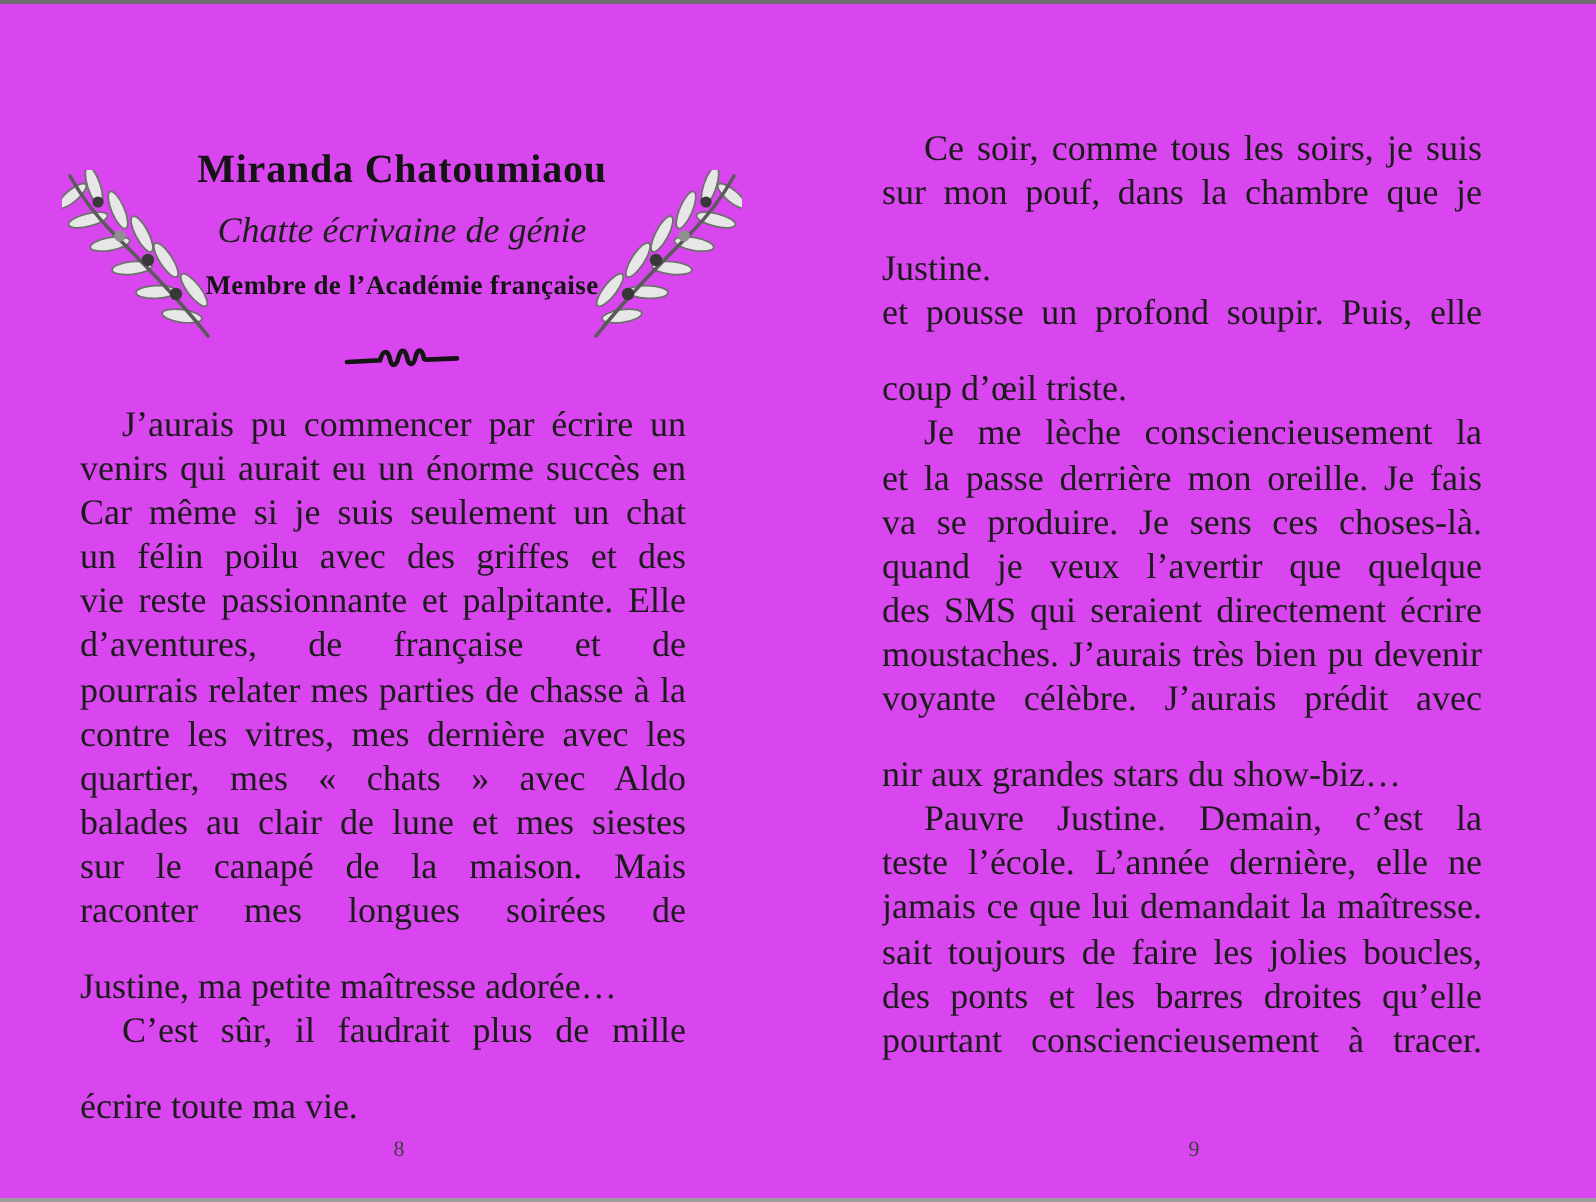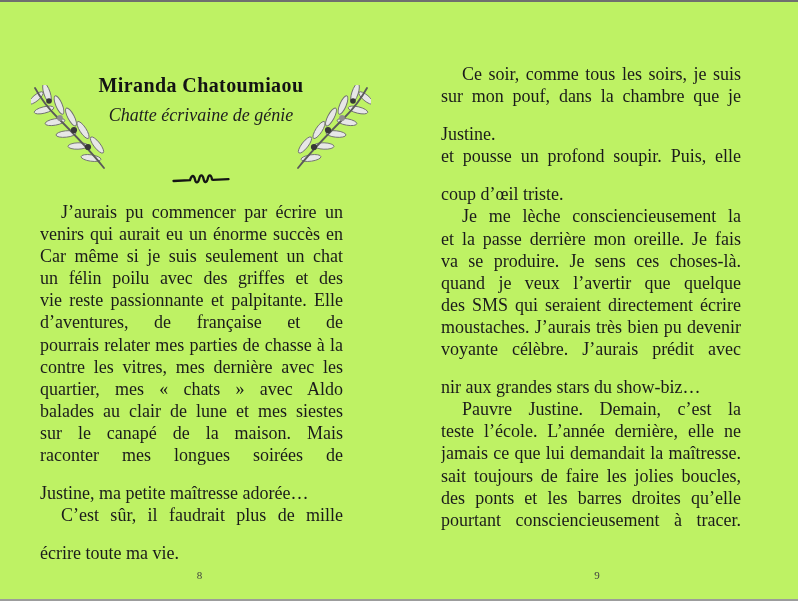--- a/index.html
+++ b/index.html
@@ -1,18 +1,18 @@
 <!DOCTYPE html>
 <html><head>
 <meta charset="utf-8">
 <style>
   html,body { margin:0; padding:0; background:#e8e8e8; }
   .screen {
     position:relative; width:798px; height:601px; margin:0 auto;
-    background:#bef264; overflow:hidden;
+    background:#d946ef; overflow:hidden;
     font-family:"Liberation Serif", serif; color:#1b1b1b;
   }
   .edge-top    { position:absolute; top:0; left:0; right:0; height:2px; background:#6f6f6f; }
   .edge-bottom { position:absolute; bottom:0; left:0; right:0; height:2px; background:#9c9c9c; }
 
   
   .header-text { position:absolute; left:53px; top:74px; width:296px; text-align:center; }
   .author { font-size:20px; font-weight:bold; letter-spacing:.4px; color:#141414; }
   .role   { font-size:18px; font-style:italic; margin-top:8px; color:#1e1e1e; }
   .affil  { font-size:13.5px; font-weight:bold; margin-top:9px; letter-spacing:.2px; color:#141414; }
@@ -60,20 +60,21 @@
       <path d="M73,83 C58,64 40,46 26,32 C16,22 9,12 4,3" stroke="#5a5a5a" stroke-width="1.8" fill="none" stroke-linecap="round"></path>
       <circle cx="57" cy="62" r="3.1" fill="#383838"></circle>
       <circle cx="43" cy="45" r="3.1" fill="#383838"></circle>
       <circle cx="29" cy="33" r="2.9" fill="#8f8f8f"></circle>
       <circle cx="18" cy="16" r="2.8" fill="#383838"></circle>
     </svg>
 
     <div class="header-text">
       <div class="author">Miranda Chatoumiaou</div>
       <div class="role">Chatte écrivaine de génie</div>
+      <div class="affil">Membre de l’Académie française</div>
     </div>
 
     <svg class="branch branch-right" viewBox="0 0 74 84" aria-hidden="true">
       <g stroke="#6f6f6f" stroke-width="0.9" fill="#e7e7e7">
         <ellipse rx="10" ry="3.2" transform="translate(60,73) rotate(8)"></ellipse>
         <ellipse rx="10" ry="3.2" transform="translate(66,60) rotate(52)"></ellipse>
         <ellipse rx="10" ry="3.2" transform="translate(47,61) rotate(-2)"></ellipse>
         <ellipse rx="10" ry="3.2" transform="translate(52,45) rotate(57)"></ellipse>
         <ellipse rx="10" ry="3.2" transform="translate(35,49) rotate(-6)"></ellipse>
         <ellipse rx="10" ry="3.2" transform="translate(40,32) rotate(62)"></ellipse>

